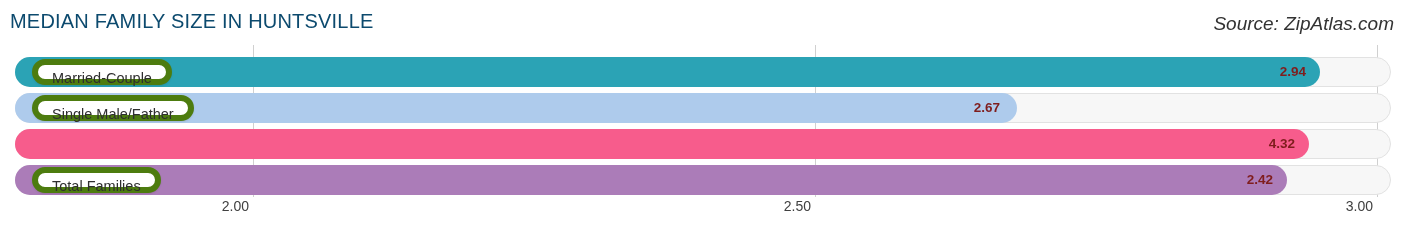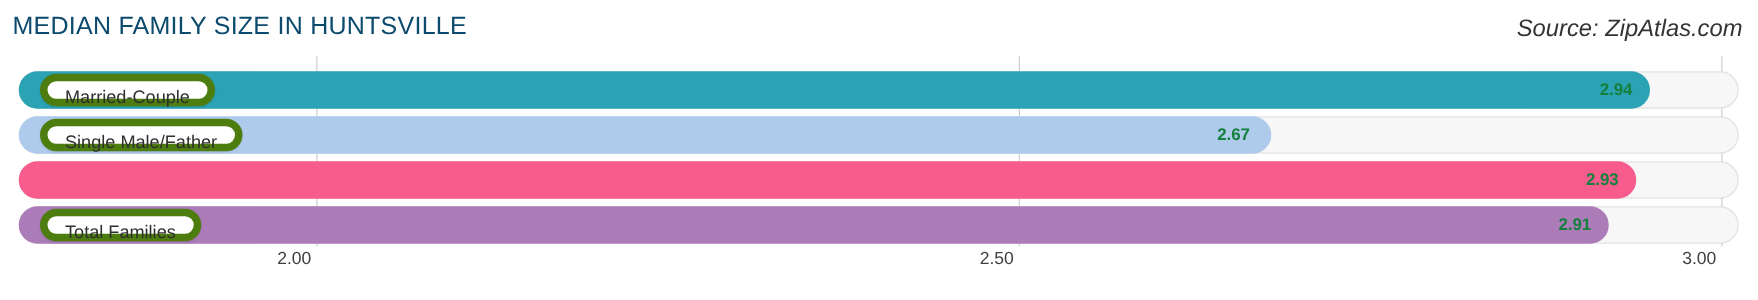--- a/index.html
+++ b/index.html
@@ -77,21 +77,21 @@
     height: 30px;
     border-radius: 15px;
   }
   .bar-value {
     position: absolute;
     top: 0;
     height: 30px;
     line-height: 30px;
     font-size: 13.5px;
     font-weight: bold;
-    color: #15803d;
+    color: #7f1d1d;
     text-align: right;
     white-space: nowrap;
   }
   .bar-label-pill {
     position: absolute;
     left: 32px;
     top: 2px;
     height: 26px;
     line-height: 26px;
     padding: 0 14px;
@@ -143,26 +143,26 @@
       </div>
       <div class="bar-row" style="top: 48px;">
         <div class="bar-track" style="width: 1376px;"></div>
         <div class="bar-fill" style="width: 1002px; background: rgb(174, 203, 236);"></div>
         <div class="bar-value" style="left: 12px; width: 988px;">2.67</div>
         <div class="bar-label-pill">Single Male/Father</div>
       </div>
       <div class="bar-row" style="top: 84px;">
         <div class="bar-track" style="width: 1376px;"></div>
         <div class="bar-fill" style="width: 1294px; background: rgb(247, 92, 140);"></div>
-        <div class="bar-value" style="left: 15px; width: 1280px;">2.93</div>
+        <div class="bar-value" style="left: 15px; width: 1280px;">4.32</div>
       </div>
       <div class="bar-row" style="top: 120px;">
         <div class="bar-track" style="width: 1376px;"></div>
         <div class="bar-fill" style="width: 1272px; background: rgb(171, 124, 184);"></div>
-        <div class="bar-value" style="left: 15px; width: 1258px;">2.91</div>
+        <div class="bar-value" style="left: 15px; width: 1258px;">2.42</div>
         <div class="bar-label-pill">Total Families</div>
       </div>
     </div>
 
   <div id="axis-labels">
 
   <div class="axis-tick-label" style="left: 255px;">2.00</div>
       <div class="axis-tick-label" style="left: 817px;">2.50</div>
       <div class="axis-tick-label" style="left: 1379px;">3.00</div>
     </div>

